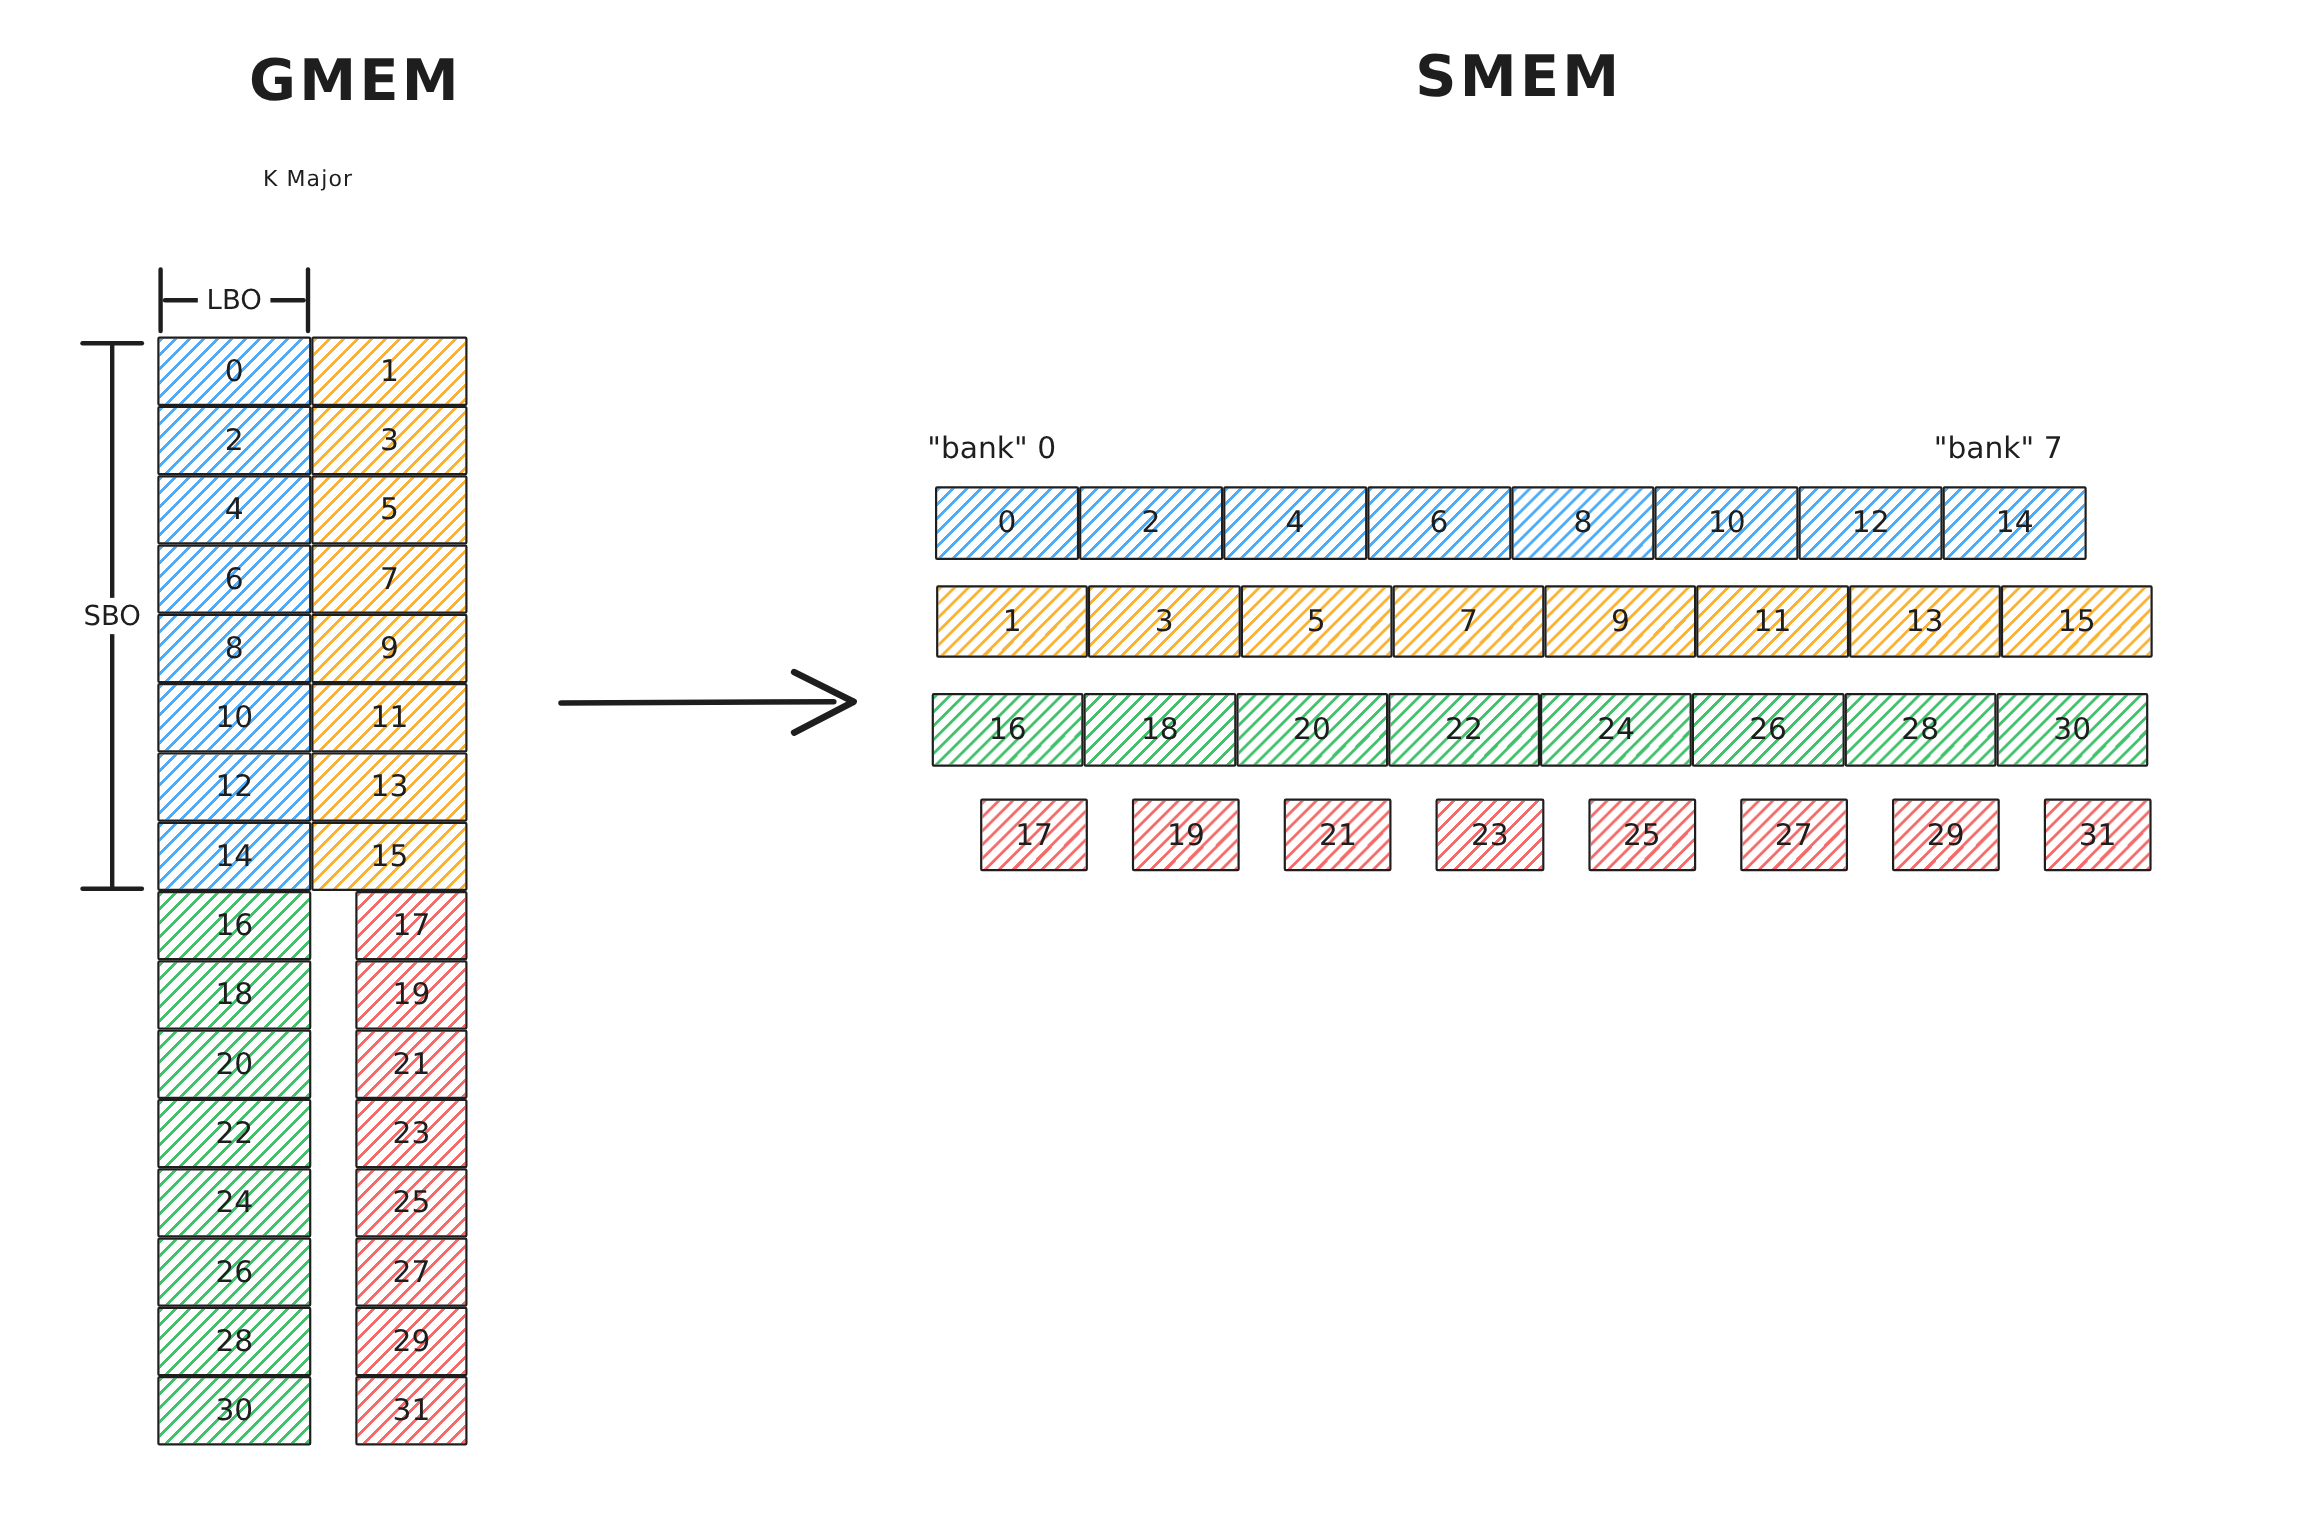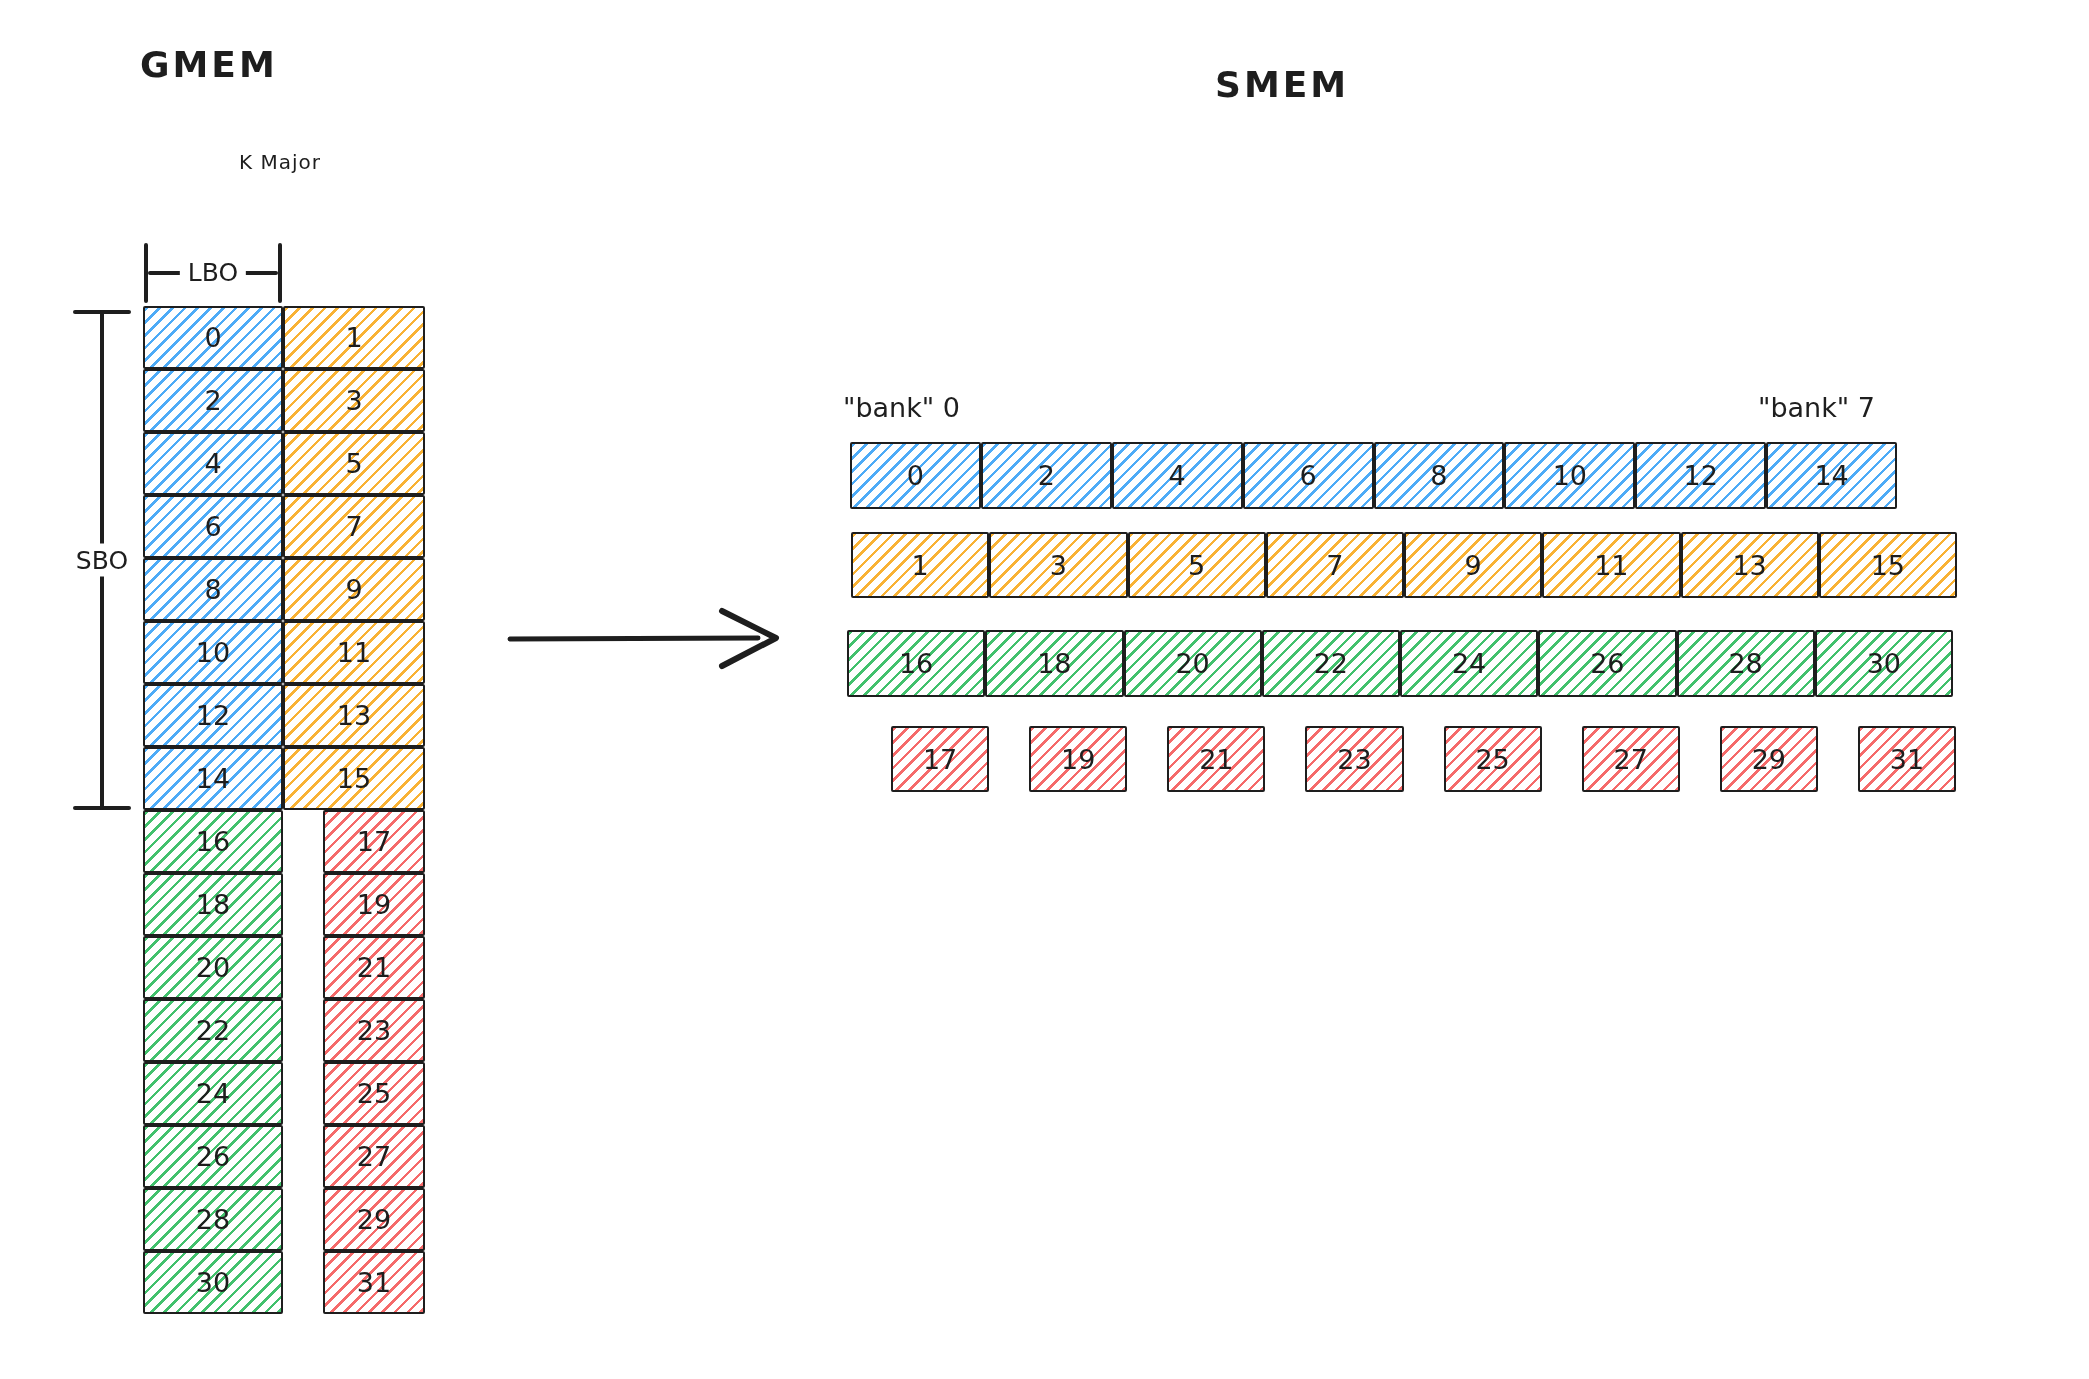--- a/index.html
+++ b/index.html
@@ -8,22 +8,22 @@
     background: #ffffff;
     position: relative;
     overflow: hidden;
     font-family: "DejaVu Sans", "Liberation Sans", sans-serif;
     color: var(--ink, #1e1e1e);
   }
   .abs { position: absolute; }
 
   
   .big-title {
-    font-size: 36px; font-weight: 700; letter-spacing: 3px;
-    text-align: left; color: var(--ink);
+    font-size: 52px; font-weight: 700; letter-spacing: 3px;
+    text-align: right; color: var(--ink);
   }
   .sub-title {
     font-size: 20px; font-weight: 500; letter-spacing: 1px;
     text-align: center; color: var(--ink);
   }
   .small-label {
     font-size: 27px; font-weight: 500; color: var(--ink); white-space: nowrap;
   }
 
   
@@ -117,21 +117,21 @@
     <div class="cell hatch-red">29</div>
     <div class="cell hatch-green">30</div>
     <div class="cell hatch-red">31</div>
   </div>
 
 <svg class="abs" style="left:500px; top:600px;" width="300" height="80" viewBox="0 0 300 80">
   <line x1="10" y1="39" x2="258" y2="38" stroke="#1e1e1e" stroke-width="5" stroke-linecap="round"></line>
   <polyline points="222,11 276,38 222,66" fill="none" stroke="#1e1e1e" stroke-width="6" stroke-linecap="round" stroke-linejoin="round"></polyline>
 </svg>
 
-<div class="abs big-title" style="left:1215px; top:64px; width:260px;">SMEM</div>
+<div class="abs big-title" style="left:1215px; top:40px; width:260px;">SMEM</div>
 
 <div class="abs small-label" style="left:843px; top:392px;">"bank" 0</div>
 
 <div class="abs small-label" style="left:1758px; top:392px;">"bank" 7</div>
 
 <div class="abs smem-row" style="left:850px; top:442px; width:1047px; height:67px;">
     <div class="cell hatch-blue">0</div>
     <div class="cell hatch-blue">2</div>
     <div class="cell hatch-blue">4</div>
     <div class="cell hatch-blue">6</div>

